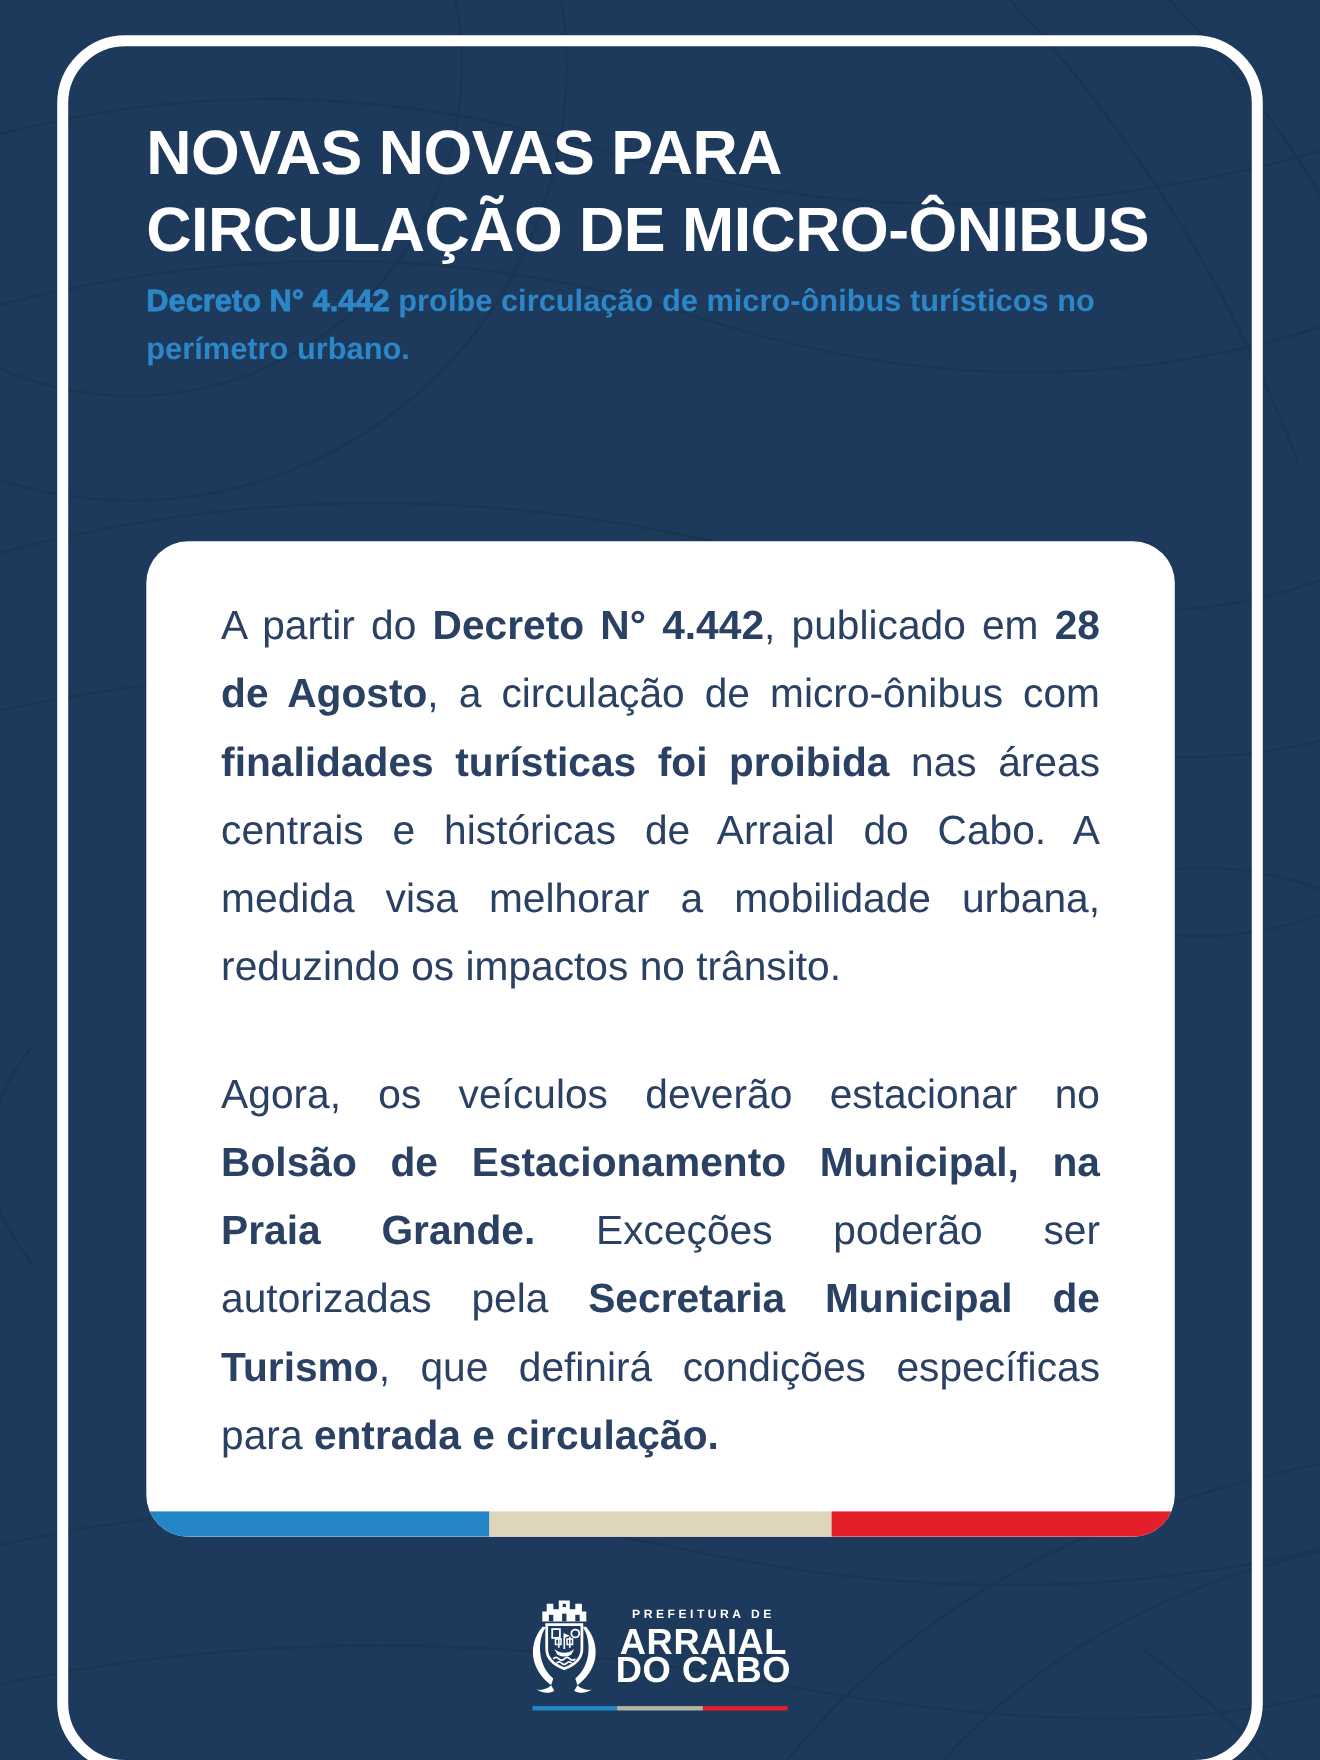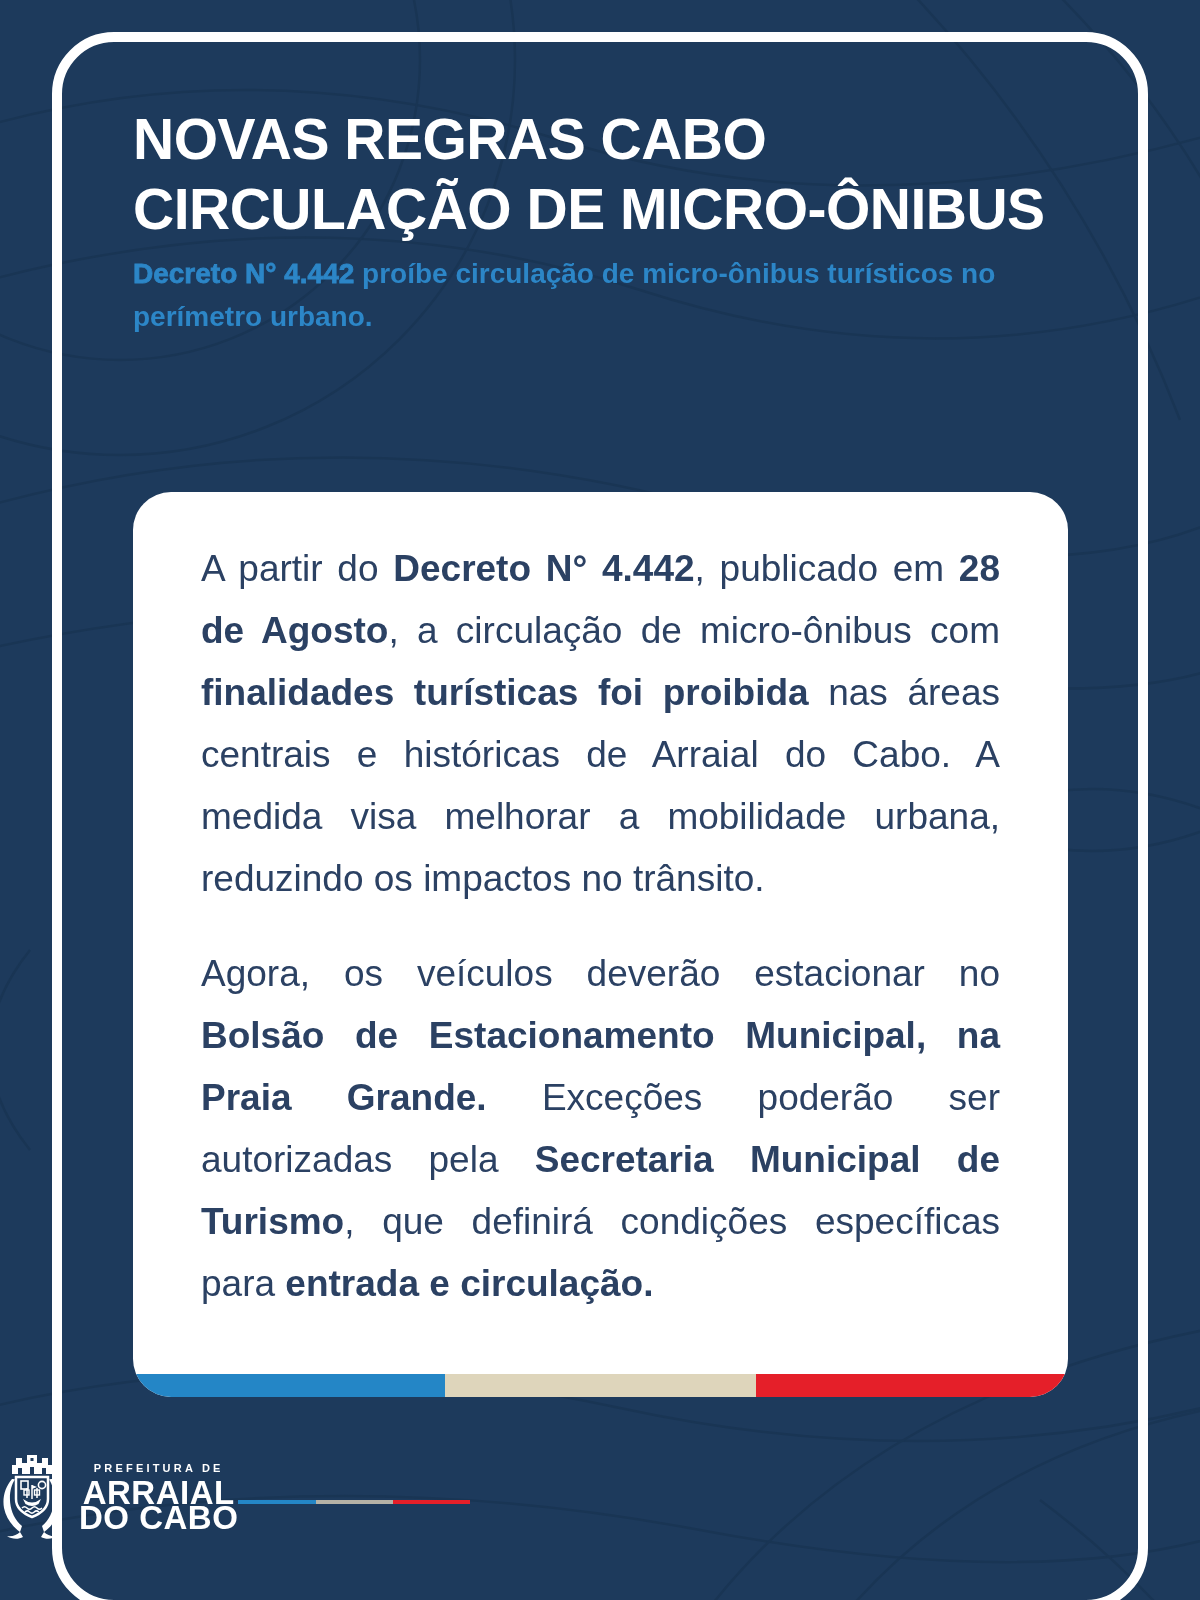--- a/index.html
+++ b/index.html
@@ -60,40 +60,40 @@
     padding: 46px 68px 0 68px;
     overflow: hidden;
   }
   .para {
     margin: 0;
     color: var(--body_text, #2b4163);
     font-size: 37px;
     line-height: 62px;
     text-align: justify;
   }
-  .para + .para { margin-top: 33px; }
+  .para + .para { margin-top: 54px; }
   .para b { font-weight: bold; }
 
   
   .stripe {
     position: absolute;
     left: 0; right: 0; bottom: 0;
     height: 23px;
     display: flex;
   }
   .seg { flex: 1; }
   .seg-blue  { background: var(--stripe_blue,  #2486c6); }
   .seg-beige { background: var(--stripe_beige, #ded5bb); }
   .seg-red   { background: var(--stripe_red,   #e51f29); }
 
   
   .footer {
     position: absolute;
     left: 0; top: 1452px; width: 100%;
-    display: flex; flex-direction: row; align-items: center;
+    display: flex; flex-direction: column; align-items: center;
   }
   .brand-row { display: flex; align-items: center; gap: 15px; }
   .crest { width: 64px; height: 88px; display: block; }
   .brand-text { display: flex; flex-direction: column; align-items: center; }
   .pretitle {
     color: var(--title_white, #ffffff);
     font-size: 11px;
     font-weight: bold;
     letter-spacing: 3.2px;
     margin-bottom: 6px;
@@ -134,21 +134,21 @@
       <path d="M700,1620 Q880,1380 1260,1320"></path>
       <path d="M840,1620 Q990,1440 1260,1400"></path>
       <path d="M1040,1500 Q1120,1560 1180,1630"></path>
     </g>
   </svg>
 
   <div class="frame"></div>
 
   <header class="header">
     <h1 class="title">
-      <span class="title-line">NOVAS REGRAS CABO</span>
+      <span class="title-line">NOVAS NOVAS PARA</span>
       <span class="title-line">CIRCULAÇÃO DE MICRO-ÔNIBUS</span>
     </h1>
     <p class="subtitle"><b>Decreto N° 4.442 </b><span>proíbe circulação de micro-ônibus turísticos no perímetro urbano.</span></p>
   </header>
 
   <section class="card">
     <p class="para"><span>A partir do </span><b>Decreto N° 4.442</b><span>, publicado em </span><b>28 de Agosto</b><span>, a circulação de micro-ônibus com </span><b>finalidades turísticas foi proibida</b><span> nas áreas centrais e históricas de Arraial do Cabo. A medida visa melhorar a mobilidade urbana, reduzindo os impactos no trânsito.</span></p>
     <p class="para"><span>Agora, os veículos deverão estacionar no </span><b>Bolsão de Estacionamento Municipal, na Praia Grande.</b><span> Exceções poderão ser autorizadas pela </span><b>Secretaria Municipal de Turismo</b><span>, que definirá condições específicas para </span><b>entrada e circulação.</b></p>
 
     <div class="stripe">

